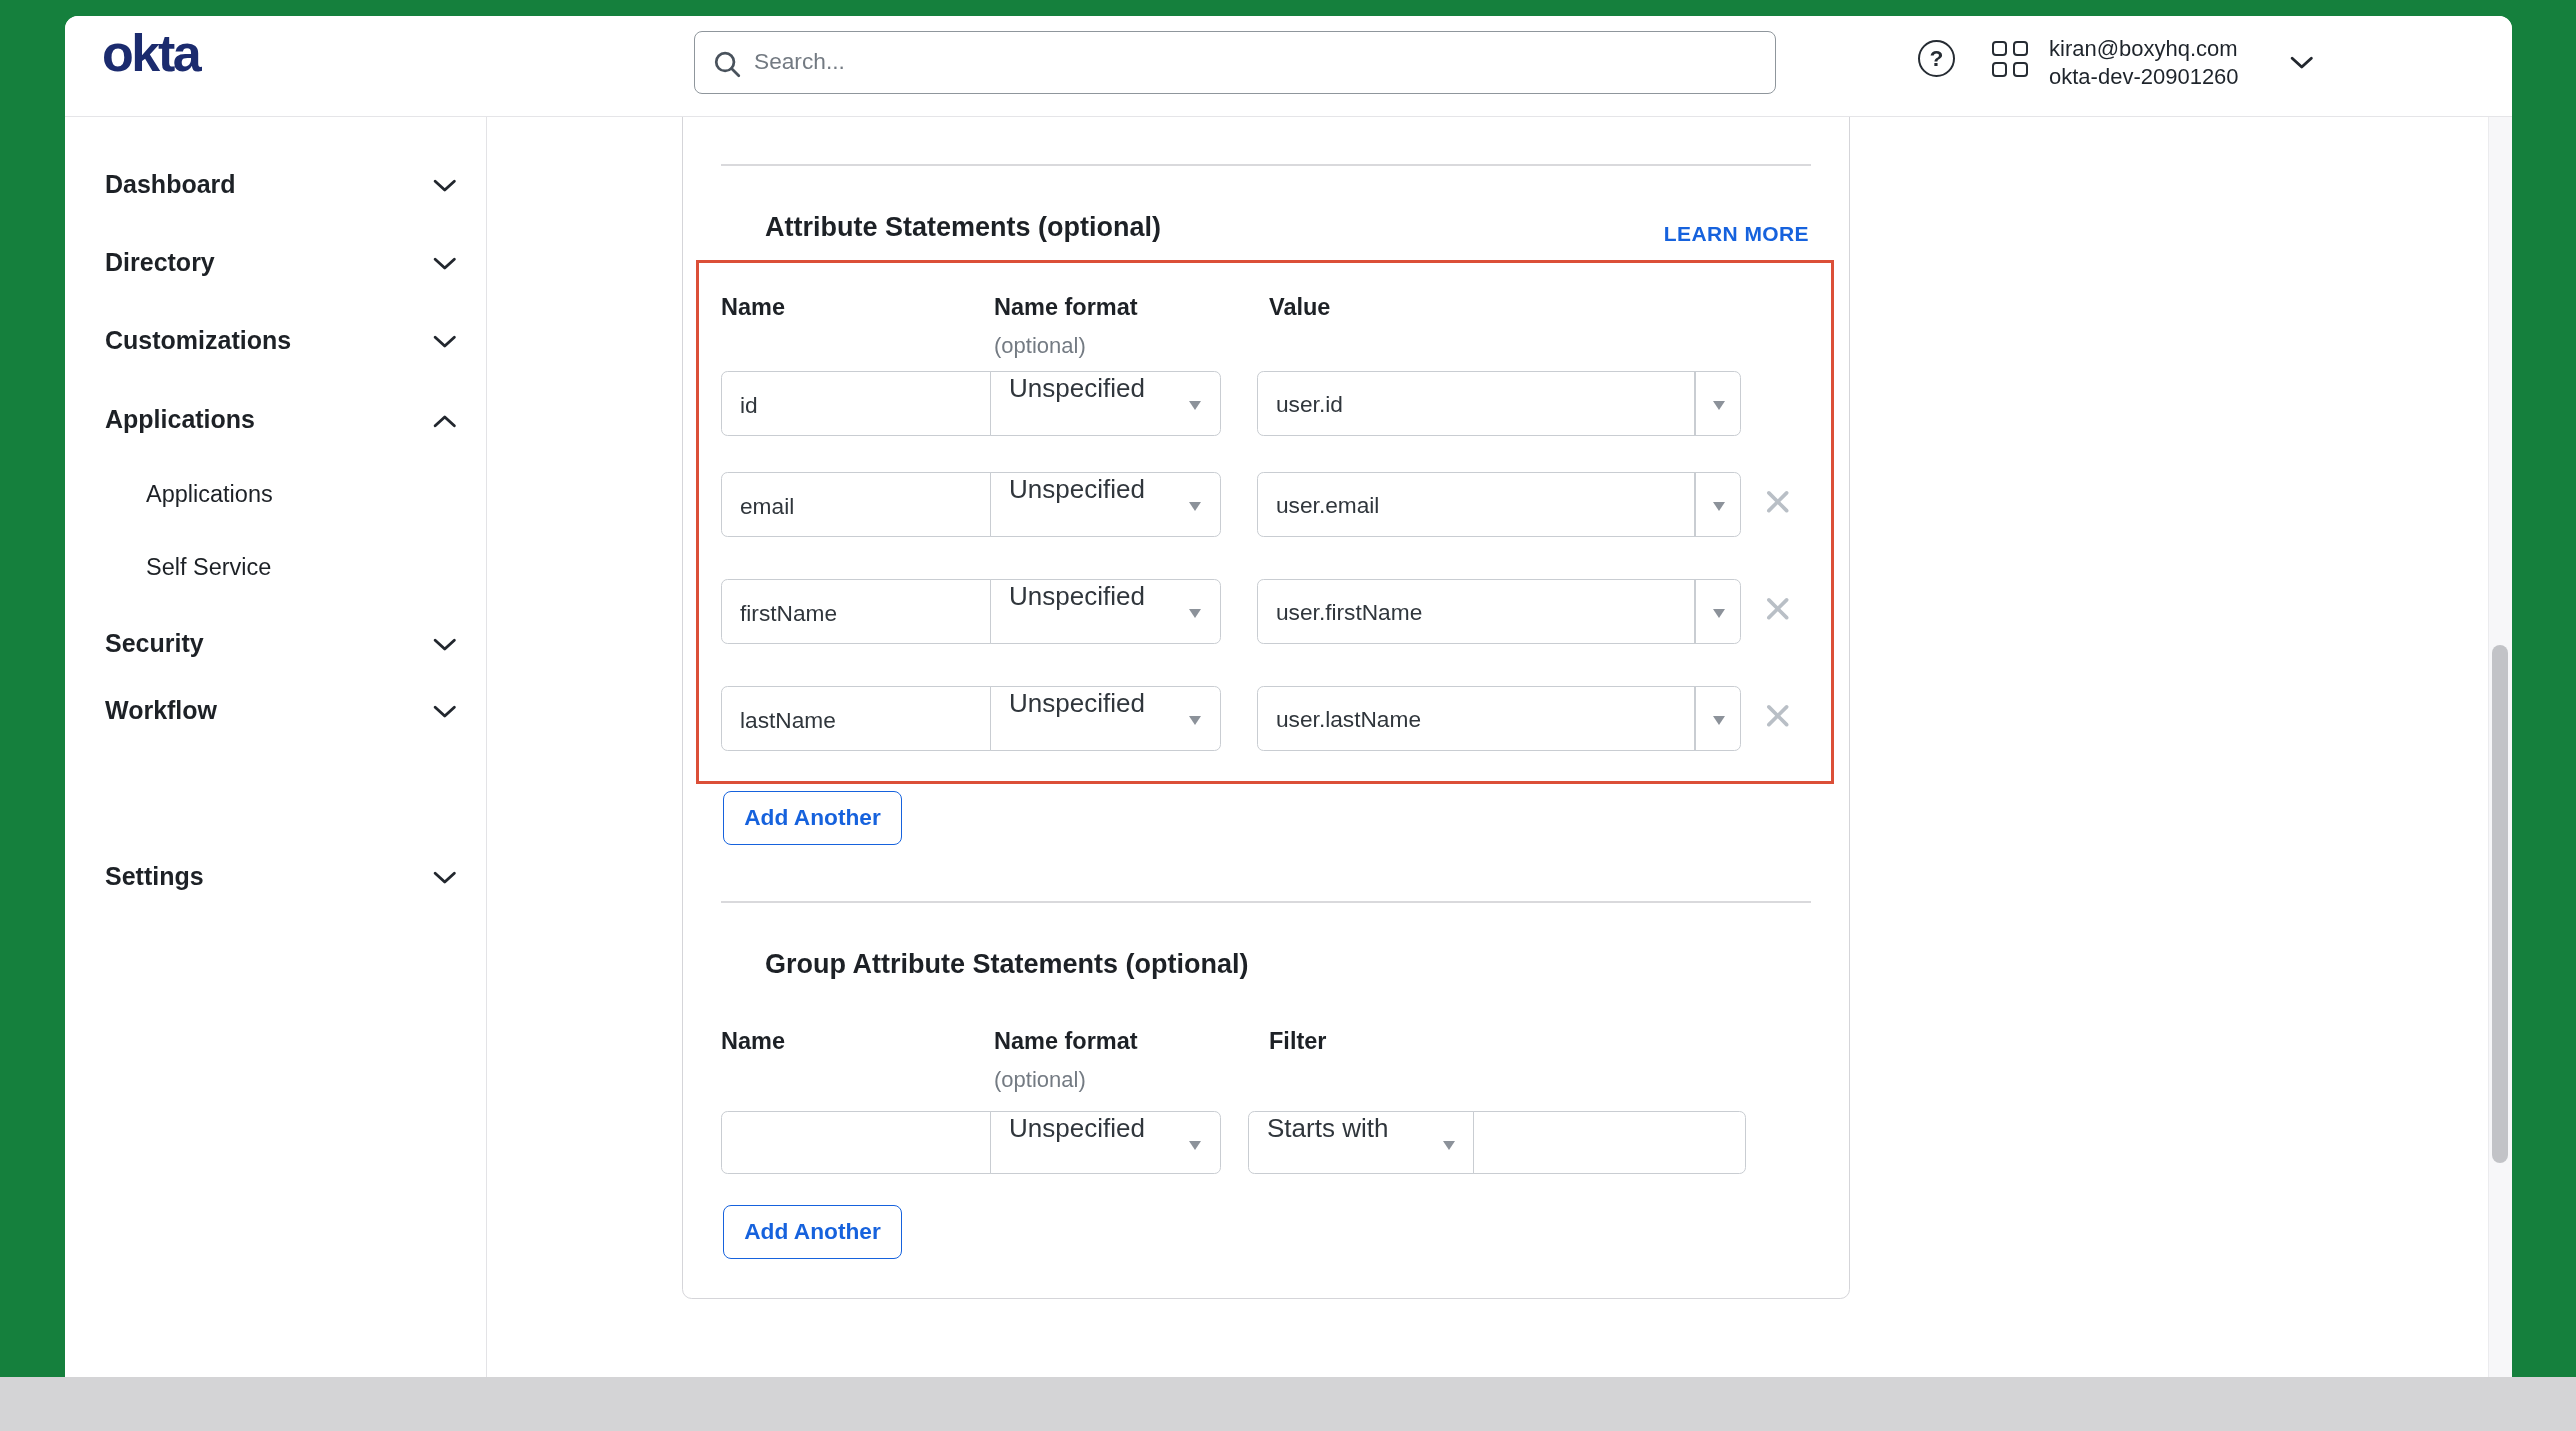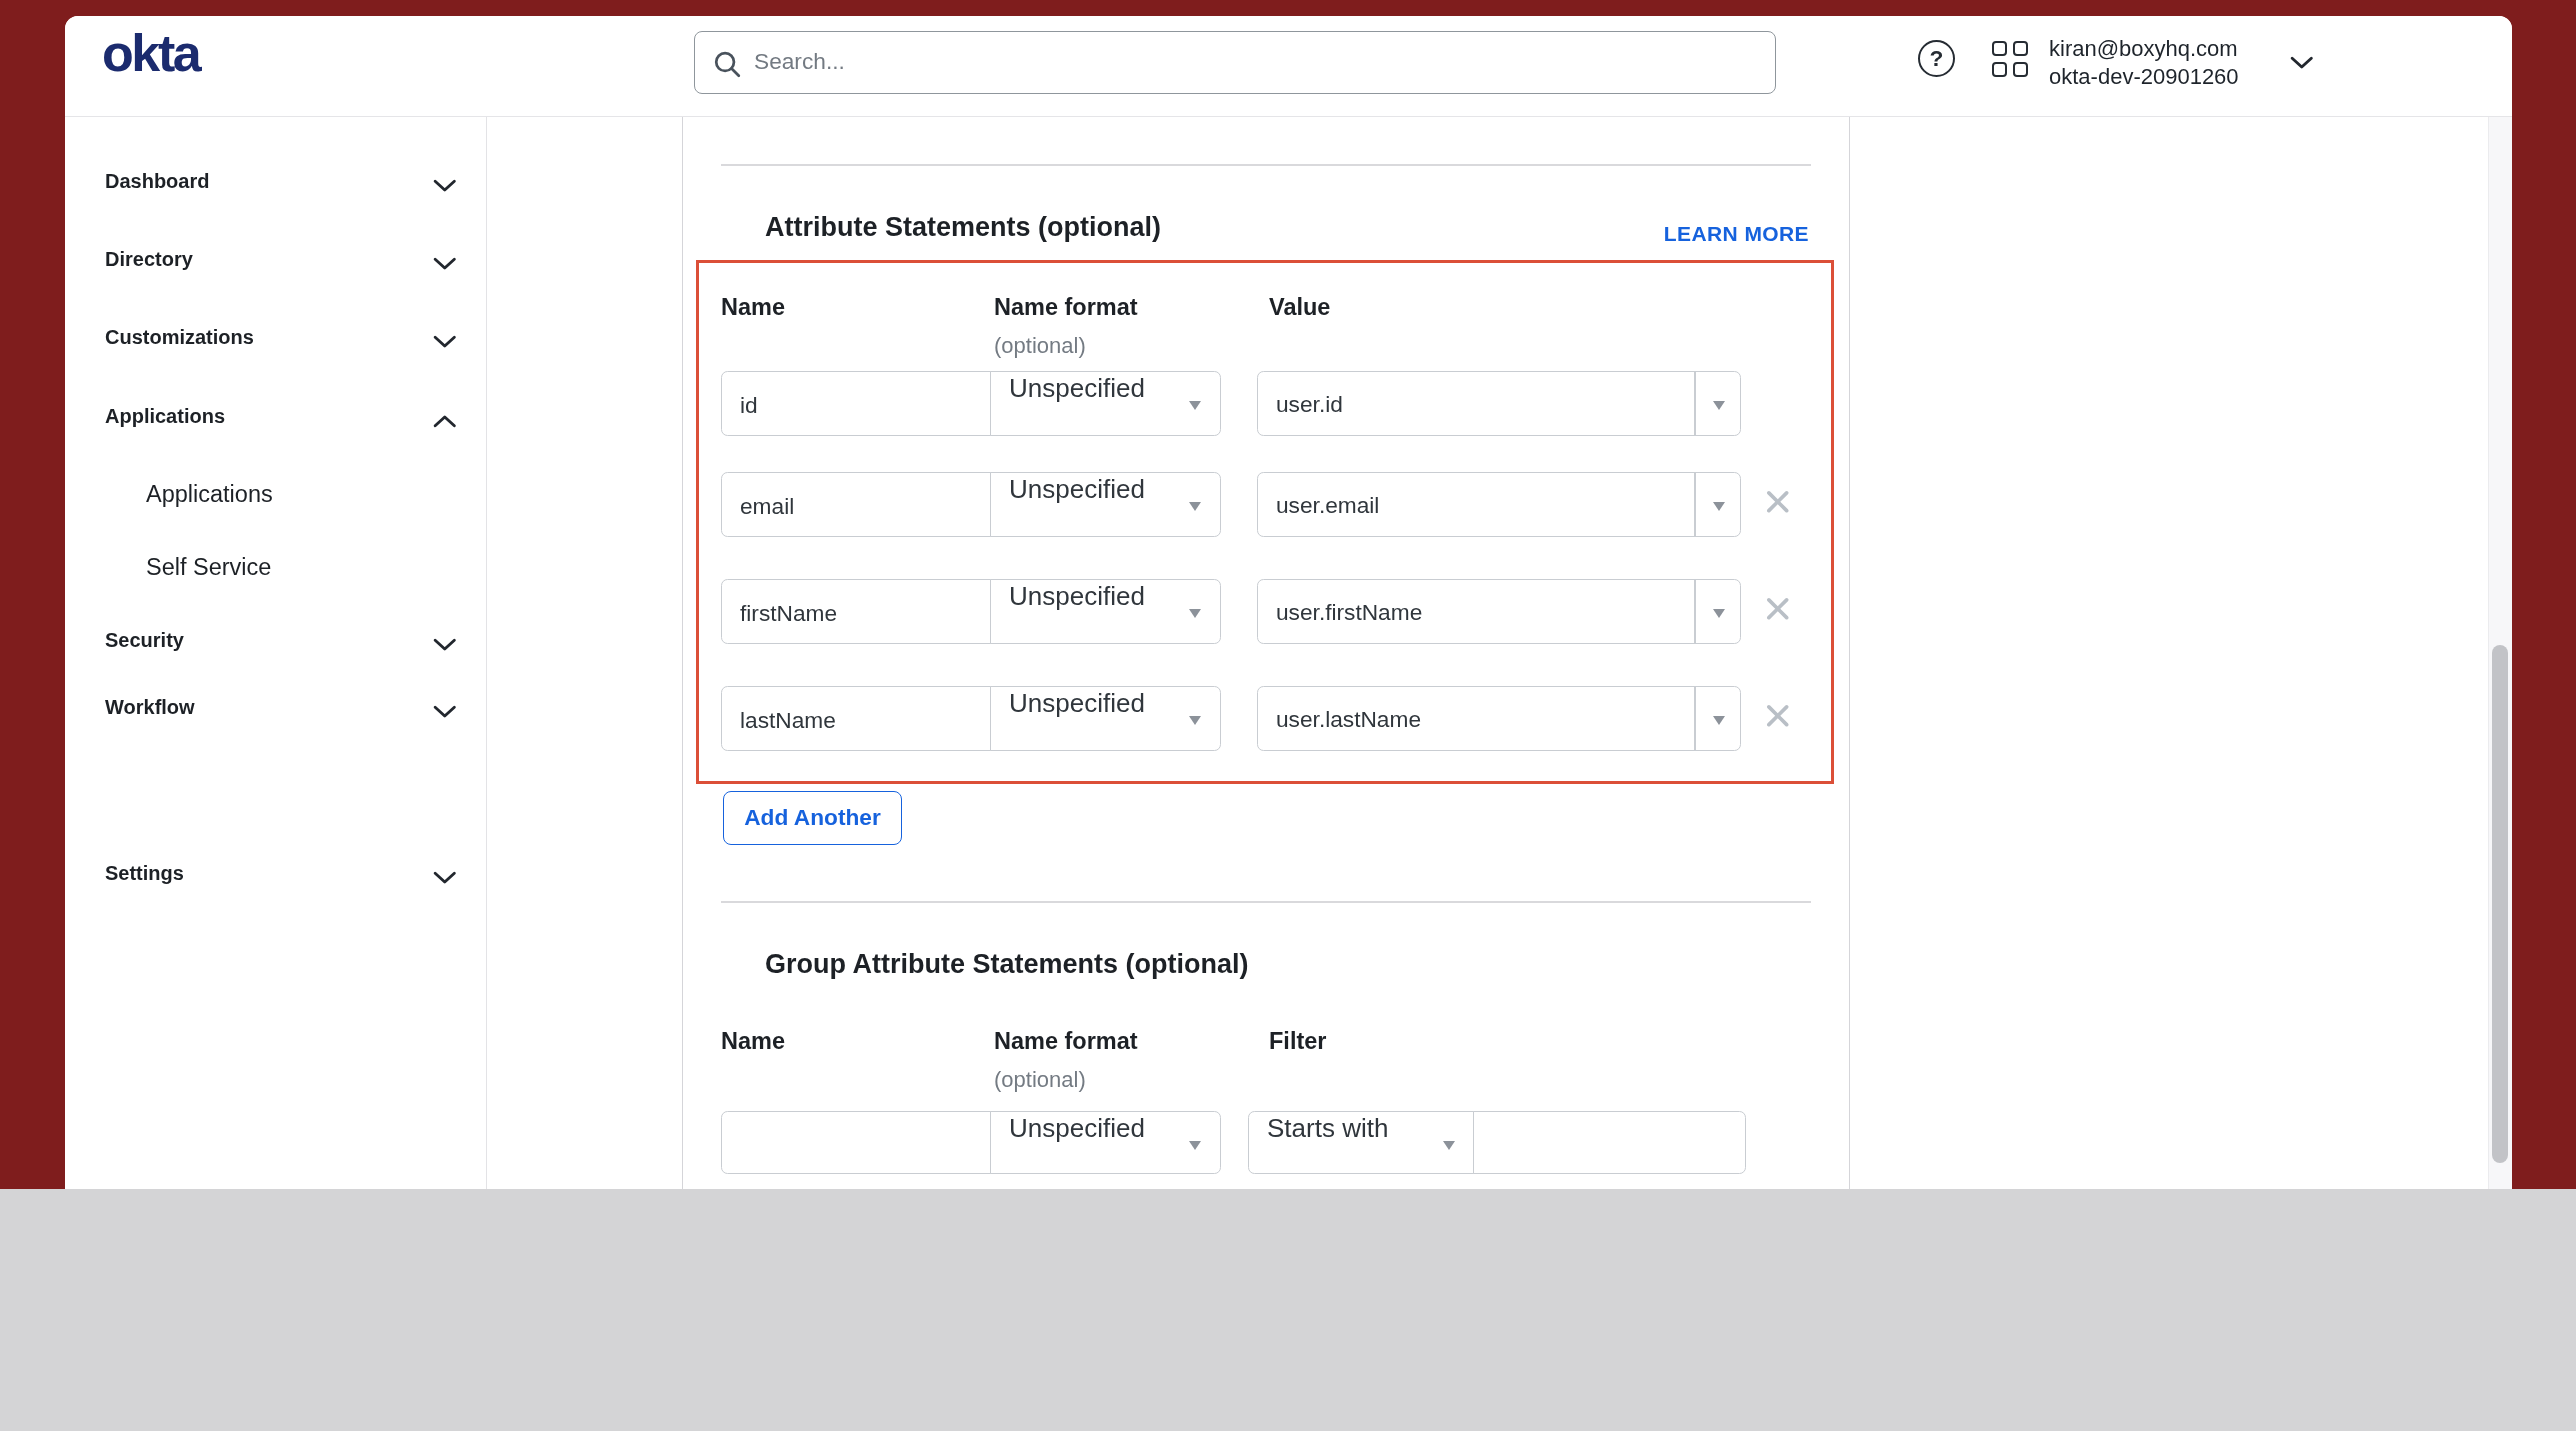--- a/index.html
+++ b/index.html
@@ -1,36 +1,36 @@
 <!DOCTYPE html>
 <html style="font-size:13px"><head>
 <meta charset="utf-8">
 <style>
   html,body{margin:0;padding:0;}
   body{font-family:"Liberation Sans", sans-serif; background:#d4d4d6;}
-  .screen{position:relative;width:2576px;height:1189px;background:#7f1d1d;overflow:hidden;}
+  .screen{position:relative;width:2576px;height:1377px;background:#15803d;overflow:hidden;}
   .window{position:absolute;left:65px;top:16px;width:2447px;height:1401px;background:#fff;border-radius:13px;overflow:hidden;}
 
   
   .topbar{position:absolute;left:0;top:0;right:0;height:100px;background:#fff;border-bottom:1.6px solid #e5e5e8;z-index:20;}
   .logo{position:absolute;left:37px;top:6.5px;font-size:52px;font-weight:800;letter-spacing:-2.4px;color:#1b2b6e;}
   .searchwrap{position:absolute;left:629px;top:14.6px;width:1082px;height:63px;border:1.6px solid #8f969c;border-radius:8px;box-sizing:border-box;background:#fff;}
   .searchwrap svg{position:absolute;left:18px;top:18px;}
   .searchwrap input{position:absolute;left:57px;top:3.2px;right:8px;bottom:3.2px;border:none;outline:none;font-size:22.7px;font-family:"Liberation Sans",sans-serif;color:#30363c;background:transparent;width:1003px;height:52px;}
   .searchwrap input::placeholder{color:#737a82;}
   .helpicon{position:absolute;left:1853px;top:24px;width:37px;height:37px;border:2.4px solid #262c33;border-radius:50%;box-sizing:border-box;text-align:center;line-height:33px;font-size:22.7px;font-weight:700;color:#262c33;cursor:pointer;}
   .gridicon{position:absolute;left:1927px;top:25px;width:37px;height:37px;display:grid;grid-template-columns:15.4px 15.4px;grid-template-rows:15.4px 15.4px;gap:5.7px;cursor:pointer;}
   .gridicon span{border:2.4px solid #262c33;border-radius:4px;box-sizing:border-box;}
   .account{position:absolute;left:1984px;top:19.4px;font-size:22px;line-height:27.5px;color:#1e242b;cursor:pointer;}
   .acct-chevron{position:absolute;left:2223px;top:39px;cursor:pointer;}
 
   
   .sidebar{position:absolute;left:0;top:100px;width:421px;bottom:0;background:#fff;border-right:1.6px solid #e3e3e6;z-index:10;}
   .side-item{position:absolute;left:0;width:421px;height:49px;cursor:pointer;}
-  .side-item .lbl{position:absolute;left:40px;top:9.7px;font-size:20px;font-weight:700;color:#1d2126;}
+  .side-item .lbl{position:absolute;left:40px;top:9.7px;font-size:25px;font-weight:700;color:#1d2126;}
   .side-item.sub .lbl{left:81px;font-size:23.5px;font-weight:400;}
   .side-item .chev{position:absolute;left:366px;top:18px;}
 
   
   .content{position:absolute;left:422px;top:101px;right:0;bottom:0;background:#fff;overflow:hidden;}
   .card{position:absolute;background:#fff;border:1.6px solid #d5d5d9;border-radius:9.7px;box-sizing:border-box;}
   .card1{left:195px;top:-24px;width:1168px;height:1206px;}
   .card2{left:195px;top:1261px;width:1168px;height:89px;}
   .card2 .thumbblock{position:absolute;left:18px;top:15.4px;width:55px;height:65px;background:#eaebee;border-radius:8px;}
 

